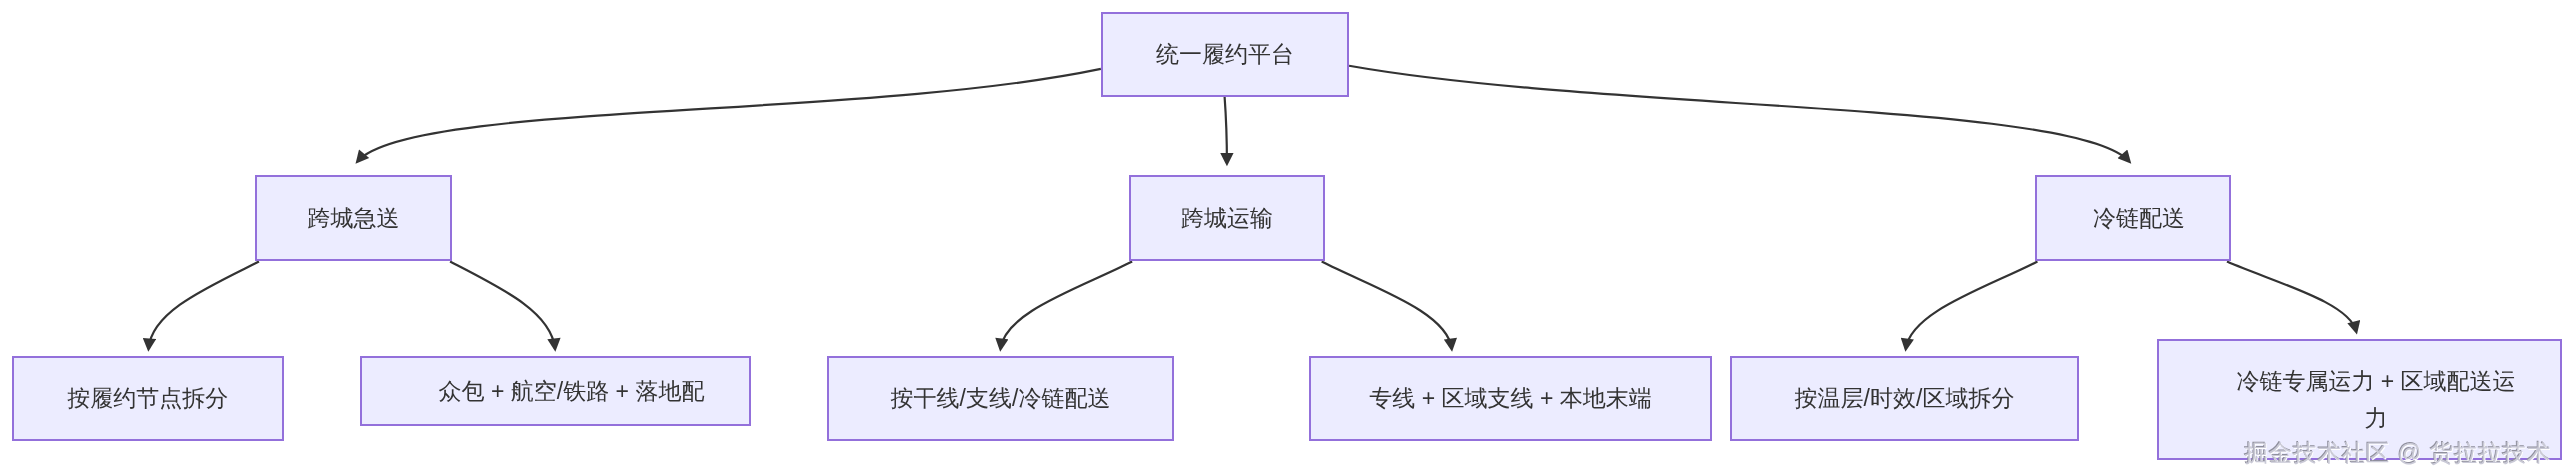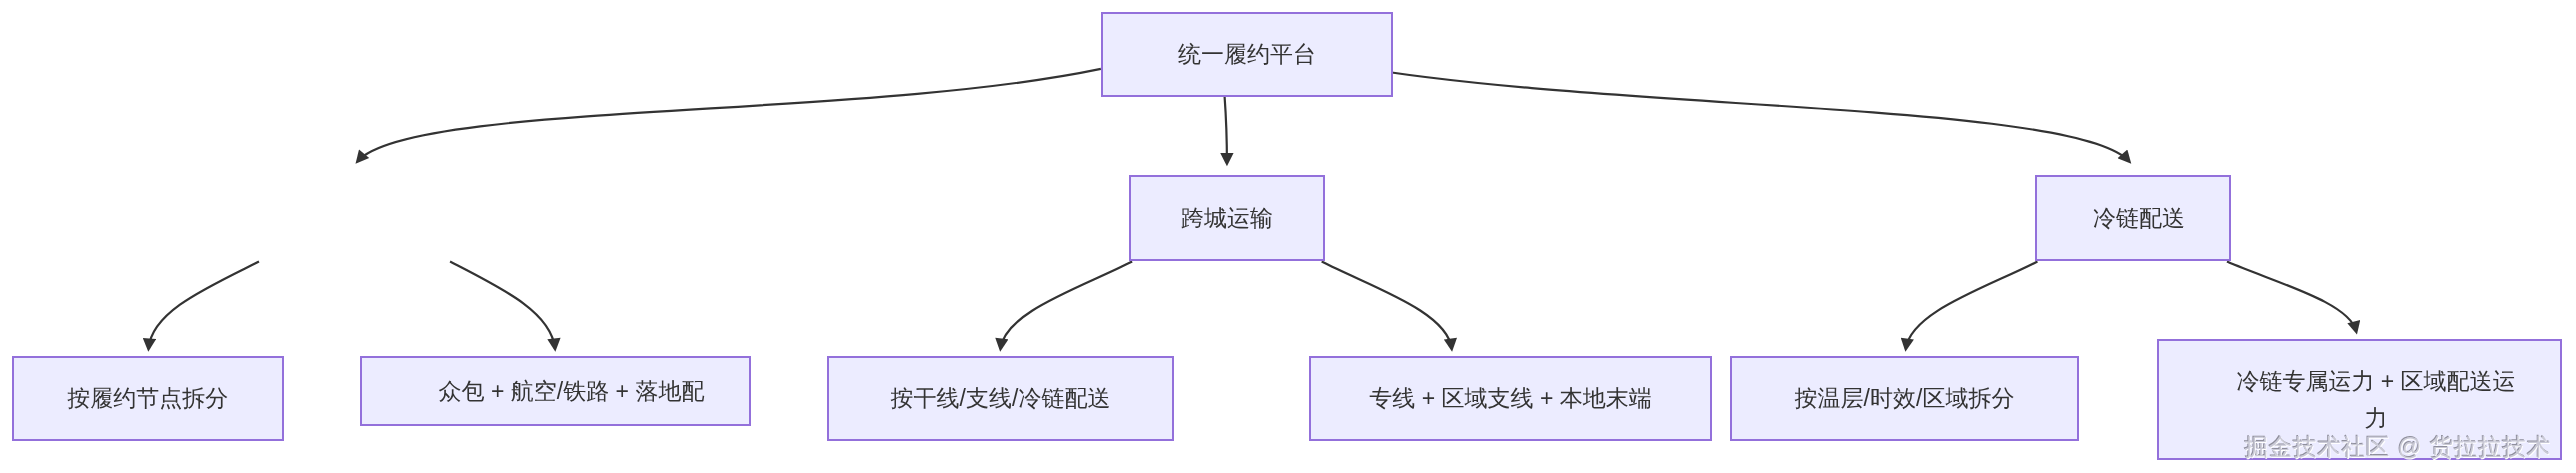--- a/index.html
+++ b/index.html
@@ -35,34 +35,34 @@
     font-size: 23px;
     line-height: 1.5;
     display: flex;
     align-items: center;
     justify-content: center;
     text-align: center;
     white-space: pre-line;
     padding: 0 11px;
   }
   
-  .n-root               { left: 1101px; top: 11.8px;  width: 292px; height: 85px; }
+  .n-root               { left: 1101px; top: 11.8px;  width: 248px; height: 85px; }
   .n-express            { left: 255px;  top: 175px; width: 197px; height: 86px; }
   .n-transport          { left: 1129px; top: 175px; width: 196px; height: 86px; justify-content: center; }
   .n-coldchain          { left: 2035px; top: 175px; width: 196px; height: 86px; padding-left: 23px; }
   .n-express-split      { left: 11.8px;   top: 356px; width: 272px; height: 85px; }
   .n-express-capacity   { left: 360px;  top: 356px; width: 391px; height: 70px; padding-left: 43px; }
   .n-transport-split    { left: 827px; top: 356px; width: 347px; height: 85px; }
   .n-transport-capacity { left: 1298px; top: 356px; width: 403px; height: 85px; margin-left: 11px; }
   .n-coldchain-split    { left: 1730px; top: 356px; width: 349px; height: 85px; text-align: right; }
   .n-coldchain-capacity { left: 2157px; top: 339px; width: 405px; height: 121px; line-height: 1.6; padding-left: 44px; }
   .watermark {
     position: absolute;
     right: 25px;
-    bottom: 10px;
+    bottom: 4px;
     font-size: 23.5px;
     letter-spacing: 0.8px;
     color: #c9c9d6;
     text-shadow: 0.8px 0.8px 0 #ffffff, -0.8px -0.8px 0 #8f8f9c;
     white-space: nowrap;
     pointer-events: none;
   }
 </style>
 </head>
 <body>
@@ -83,20 +83,23 @@
     <path class="edge" d="M 1445,334 C 1378,368 1283,398 1277,445" marker-end="url(#arrowhead)"></path>
     <path class="edge" d="M 1687,334 C 1754,368 1847,398 1853,445" marker-end="url(#arrowhead)"></path>
     <path class="edge" d="M 2601,334 C 2534,368 2440,398 2433,445" marker-end="url(#arrowhead)"></path>
     <path class="edge" d="M 2843,334 C 2908,362 2999,386 3008,423" marker-end="url(#arrowhead)"></path>
   </svg>
 
   <div class="node n-root">
     <span>统一履约平台</span>
   </div>
 
+  <div class="node n-express">
+    <span>跨城急送</span>
+  </div>
 
   <div class="node n-transport">
     <span>跨城运输</span>
   </div>
 
   <div class="node n-coldchain">
     <span>冷链配送</span>
   </div>
 
   <div class="node n-express-split">

